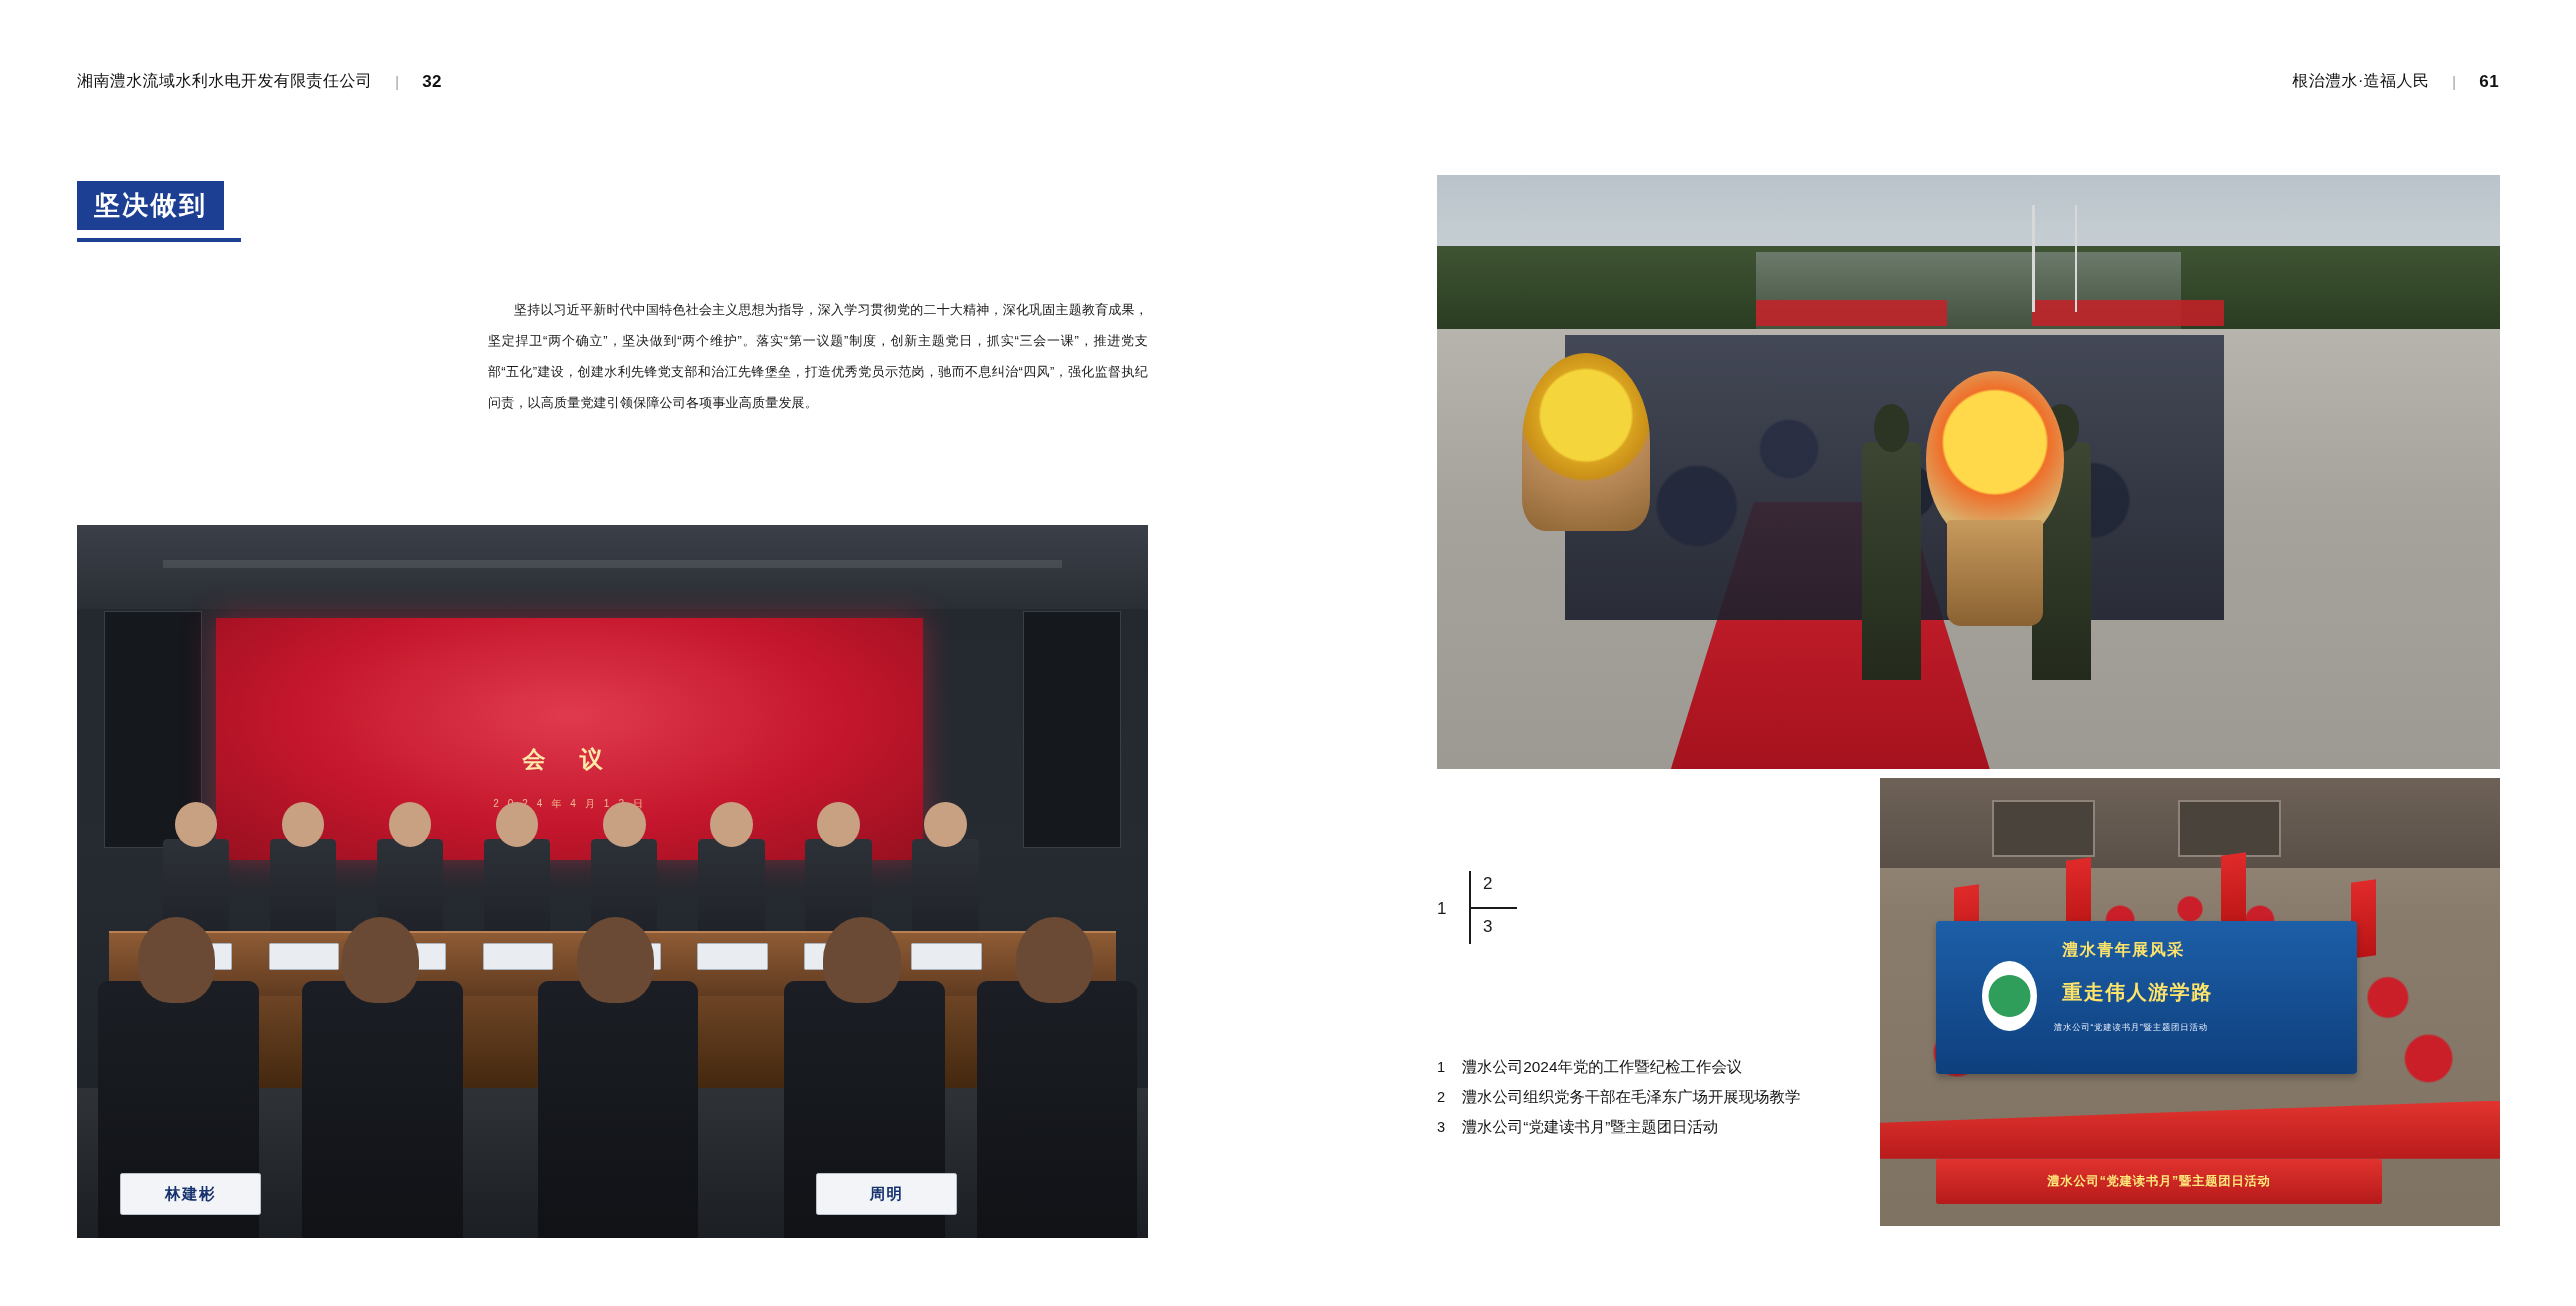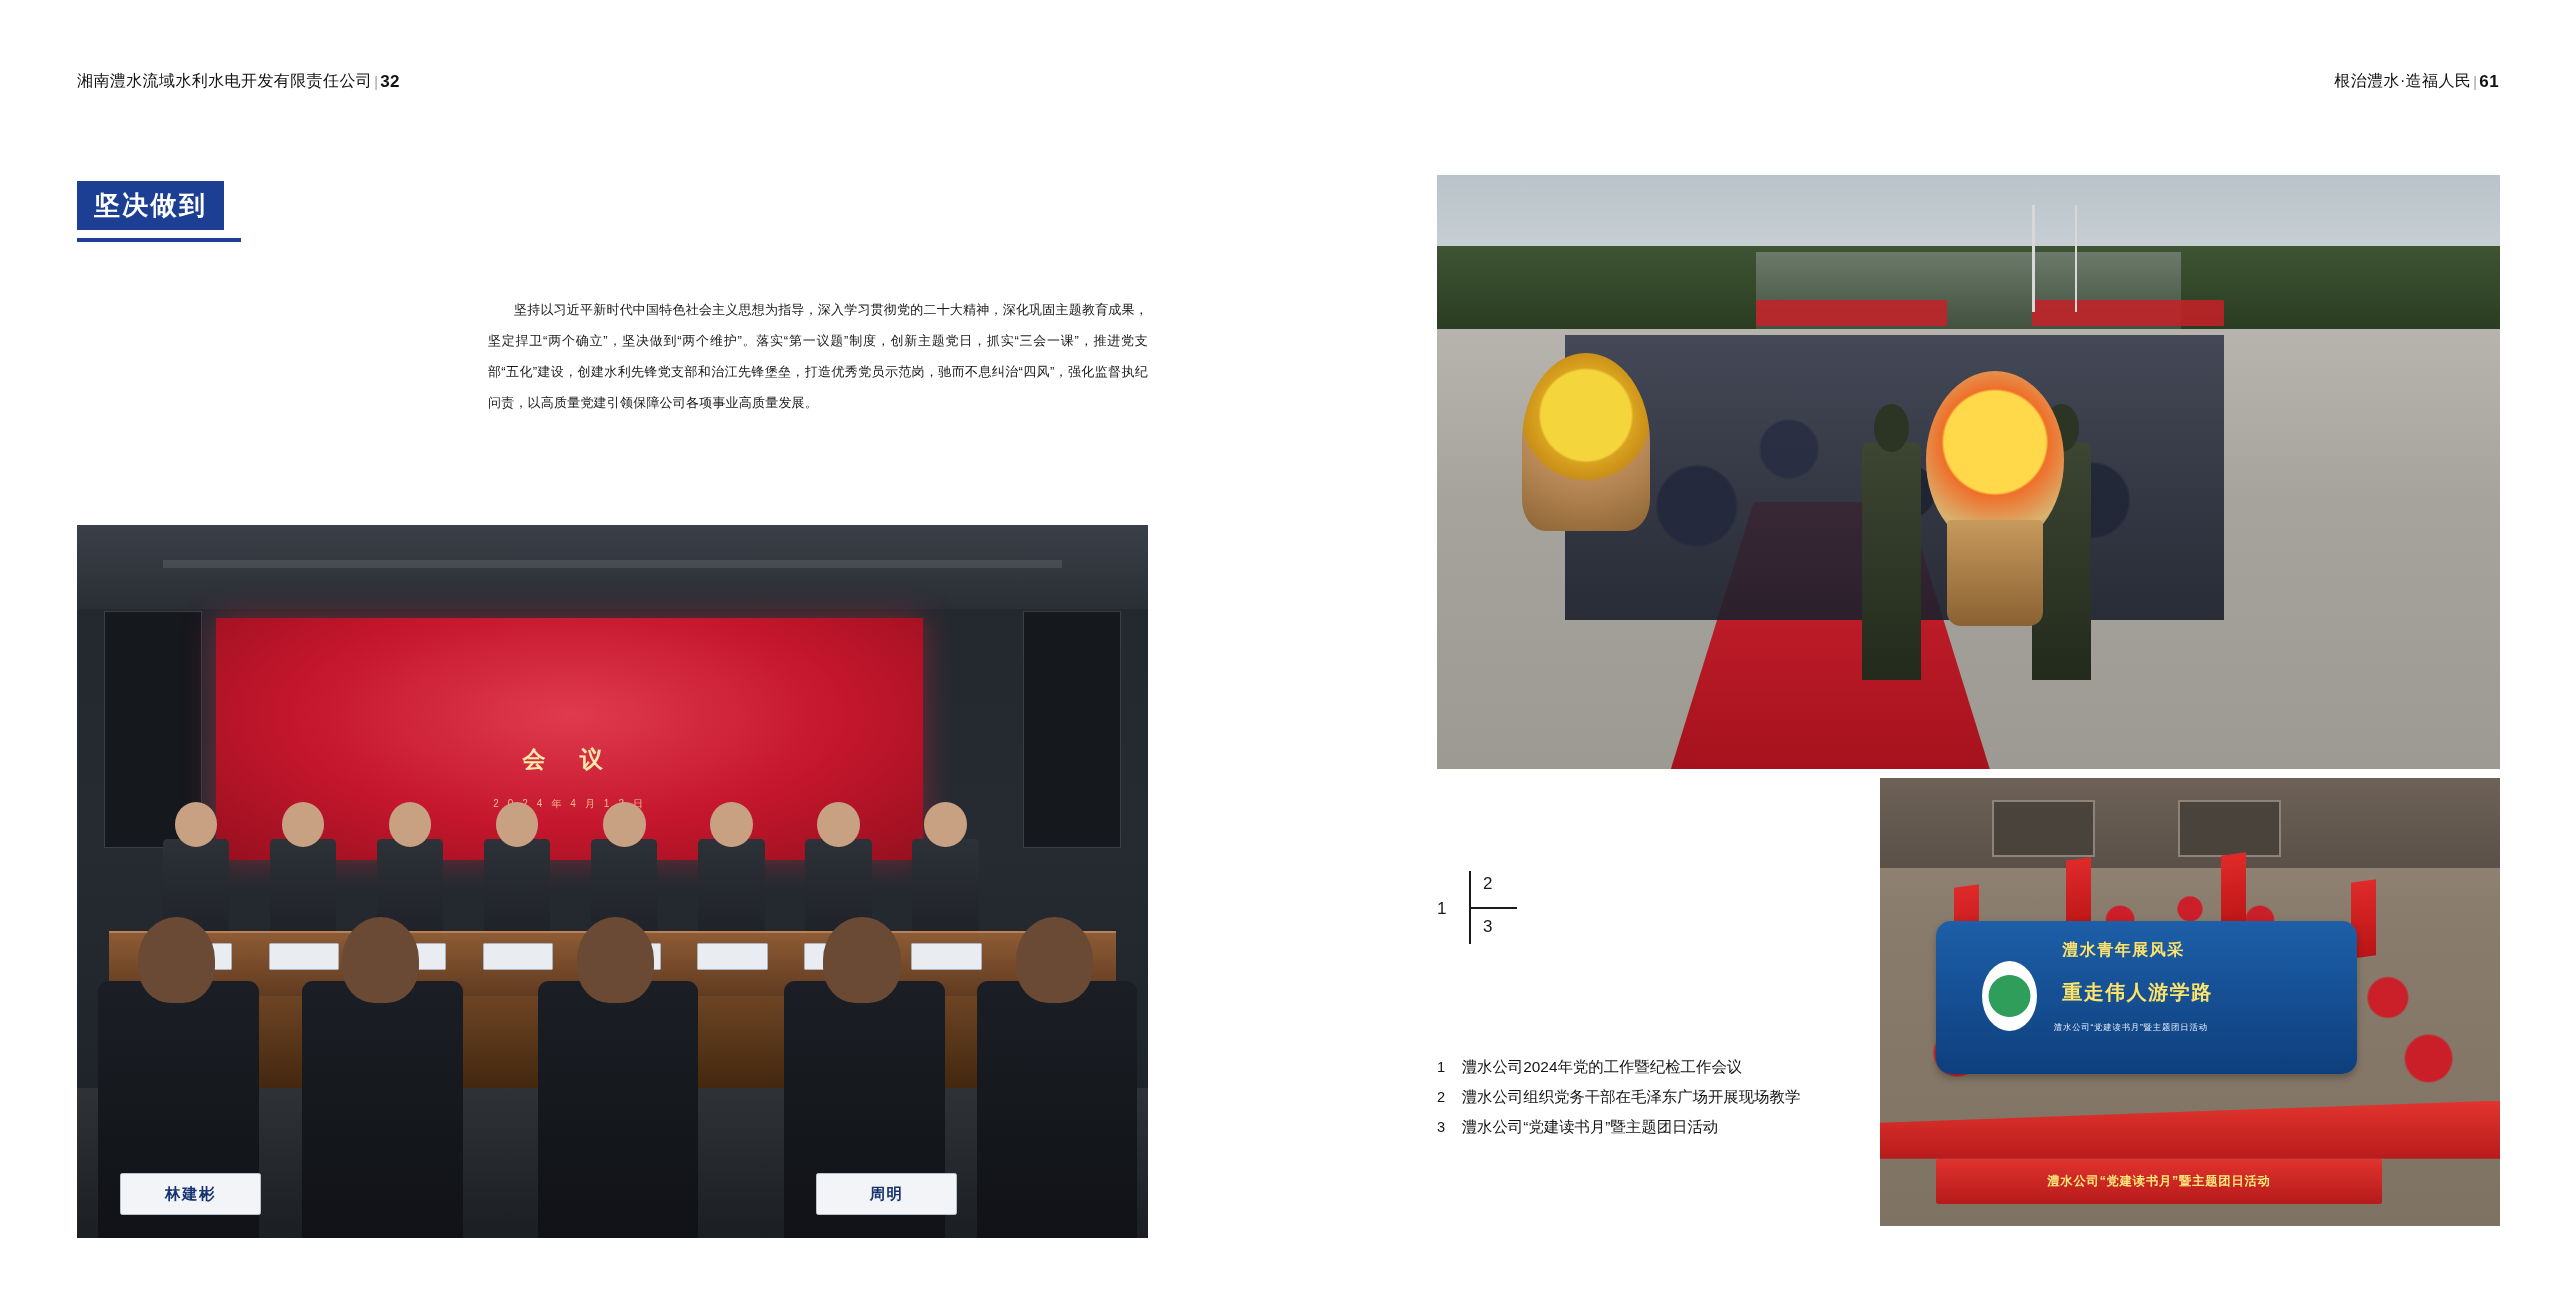--- a/index.html
+++ b/index.html
@@ -19,21 +19,21 @@
   
   .runhead {
     position: absolute;
     top: 71px;
     font-size: 16px;
     letter-spacing: 0.4px;
     color: #111;
     white-space: nowrap;
     display: flex;
     align-items: center;
-    gap: 2px;
+    gap: 23px;
   }
   .runhead .sep {
     color: #9a9a9a;
     font-size: 14px;
   }
   .runhead .pagenum {
     font-weight: bold;
     font-size: 17px;
   }
   #runhead-left { left: 77px; }
@@ -224,21 +224,21 @@
     height: 448px;
   }
   .yf-ground { position:absolute; inset:0;
     background:linear-gradient(#9b8d7d 0%, #8a7c6c 30%, #7e7263 100%); }
   .yf-wall { position:absolute; left:0; top:0; width:100%; height:20%;
     background:linear-gradient(#6e6257,#5a5048); }
   .yf-wall .panel { position:absolute; top:24%; width:16%; height:60%;
     background:#4a433c; border:2.3px solid #8d8378; }
   .yf-banner { position:absolute; left:9%; top:32%; width:68%; height:34%;
     background:linear-gradient(#1d5fa8,#0e3f7d);
-    border-radius:15px;
+    border-radius:4px;
     box-shadow:0 3.1px 7.7px rgba(0,0,0,.25);
   }
   .yf-banner .l1 { position:absolute; left:30%; top:12%; color:#ffe46a; font-size:16px; font-weight:bold; letter-spacing:1.5px; }
   .yf-banner .l2 { position:absolute; left:30%; top:38%; color:#ffe46a; font-size:20px; font-weight:bold; letter-spacing:1.5px; }
   .yf-banner .l3 { position:absolute; left:28%; top:66%; color:#eaf2ff; font-size:8.4px; letter-spacing:0.8px; }
   .yf-logo { position:absolute; left:11%; top:26%; width:13%; height:46%;
     background:radial-gradient(circle at 50% 50%, #2f9e5a 0 46%, #ffffff 48%);
     border-radius:50%; }
   .yf-people { position:absolute; left:3%; top:18%; width:94%; height:62%;
     background:

